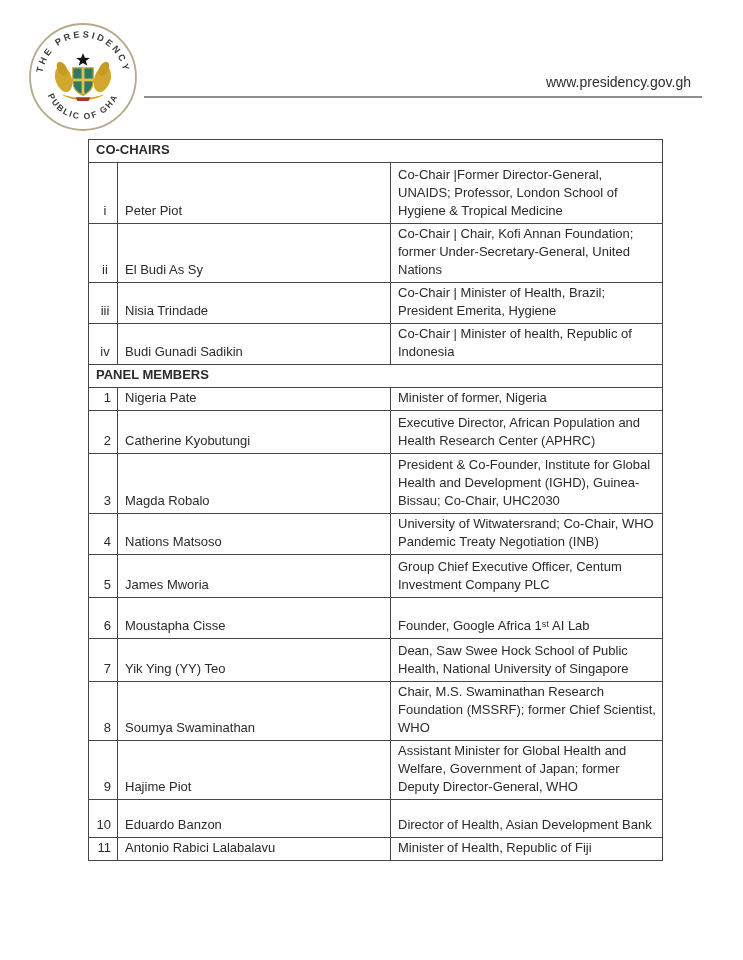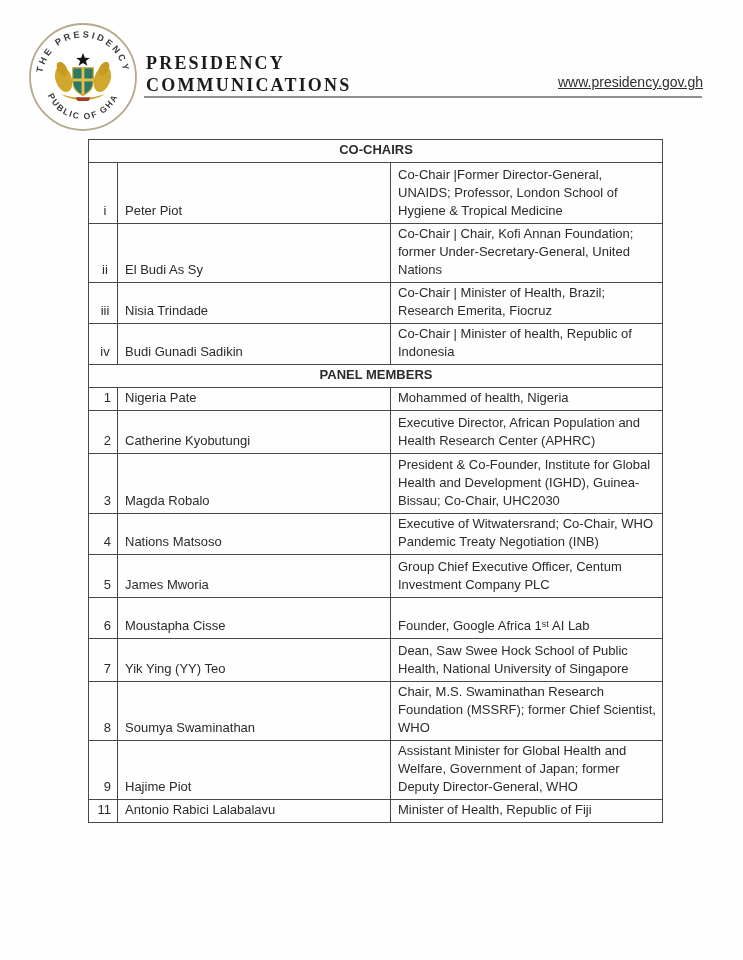--- a/index.html
+++ b/index.html
@@ -27,25 +27,24 @@
     top: 52px;
     font-family: "Liberation Serif", serif;
     font-weight: bold;
     font-size: 18px;
     letter-spacing: 2.2px;
     line-height: 22px;
     color: #1b1b1b;
   }
   .website {
     position: absolute;
-    right: 40px;
+    right: 52px;
     top: 74px;
     font-size: 14px;
     color: #2e2e2e;
-    text-decoration: underline;
   }
   .header-rule {
     position: absolute;
     left: 144px;
     top: 96px;
     width: 558px;
     height: 2px;
     background: #8f8f8f;
   }
 
@@ -61,21 +60,21 @@
   table.panel td {
     border: 1.6px solid #474747;
     vertical-align: bottom;
     font-size: 13px;
     line-height: 18px;
     color: #2b2b2b;
     padding: 1px 6px 3px 7px;
     overflow: hidden;
   }
   td.section-title {
-    text-align: center;
+    text-align: left;
     font-weight: bold;
     vertical-align: middle;
     font-size: 13.5px;
     padding: 1px 0 2px 0;
     color: #1e1e1e;
   }
   td.c-num { text-align: right; padding-right: 5px; padding-left: 2px; }
   td.c-num.roman { text-align: center; padding-right: 3px; }
 
   
@@ -114,24 +113,20 @@
         <path d="M32,71 Q54,83 76,71 Q54,78 32,71 Z" fill="#d2a72e"></path>
         <path d="M44,45 h20 v13 c0,8 -5,12 -10,14 c-5,-2 -10,-6 -10,-14 Z" fill="#2b7a68" stroke="#c9a227" stroke-width="1.2"></path>
         <rect x="52.6" y="45" width="2.8" height="26" fill="#e4c04a"></rect>
         <rect x="44" y="55.5" width="20" height="2.8" fill="#e4c04a"></rect>
         <path d="M54,30.5 l1.8,4.6 4.9,0.2 -3.9,3 1.5,4.7 -4.3,-2.8 -4.3,2.8 1.5,-4.7 -3.9,-3 4.9,-0.2 Z" fill="#141414"></path>
         <path d="M47,74 h14 l-1.6,3.5 h-10.8 Z" fill="#a23a32"></path>
       </g>
     </svg>
   </div>
 
-  <div class="org-title">
-    <div>PRESIDENCY</div>
-    <div>COMMUNICATIONS</div>
-  </div>
 
   <div class="website">www.presidency.gov.gh</div>
 
   <div class="header-rule"></div>
 
   <table class="panel">
     <colgroup>
       <col style="width:29px">
       <col style="width:273px">
       <col style="width:272px">
@@ -146,49 +141,49 @@
           <td class="c-desc">Co-Chair |Former Director-General, UNAIDS; Professor, London School of Hygiene &amp; Tropical Medicine</td>
         </tr>
         <tr style="height: 56px;">
           <td class="c-num roman">ii</td>
           <td class="c-name">El Budi As Sy</td>
           <td class="c-desc">Co-Chair | Chair, Kofi Annan Foundation; former Under-Secretary-General, United Nations</td>
         </tr>
         <tr style="height: 41px;">
           <td class="c-num roman">iii</td>
           <td class="c-name">Nisia Trindade</td>
-          <td class="c-desc">Co-Chair | Minister of Health, Brazil; Research Emerita, Fiocruz</td>
+          <td class="c-desc">Co-Chair | Minister of Health, Brazil; President Emerita, Hygiene</td>
         </tr>
         <tr style="height: 36px;">
           <td class="c-num roman">iv</td>
           <td class="c-name">Budi Gunadi Sadikin</td>
           <td class="c-desc">Co-Chair | Minister of health, Republic of Indonesia</td>
         </tr>
         <tr style="height: 19px;">
           <td colspan="3" class="section-title">PANEL MEMBERS</td>
         </tr>
         <tr style="height: 20px;">
           <td class="c-num">1</td>
           <td class="c-name">Nigeria Pate</td>
-          <td class="c-desc">Mohammed of health, Nigeria</td>
+          <td class="c-desc">Minister of former, Nigeria</td>
         </tr>
         <tr style="height: 43px;">
           <td class="c-num">2</td>
           <td class="c-name">Catherine Kyobutungi</td>
           <td class="c-desc">Executive Director, African Population and Health Research Center (APHRC)</td>
         </tr>
         <tr style="height: 60px;">
           <td class="c-num">3</td>
           <td class="c-name">Magda Robalo</td>
           <td class="c-desc">President &amp; Co-Founder, Institute for Global Health and Development (IGHD), Guinea-Bissau; Co-Chair, UHC2030</td>
         </tr>
         <tr style="height: 40px;">
           <td class="c-num">4</td>
           <td class="c-name">Nations Matsoso</td>
-          <td class="c-desc">Executive of Witwatersrand; Co-Chair, WHO Pandemic Treaty Negotiation (INB)</td>
+          <td class="c-desc">University of Witwatersrand; Co-Chair, WHO Pandemic Treaty Negotiation (INB)</td>
         </tr>
         <tr style="height: 43px;">
           <td class="c-num">5</td>
           <td class="c-name">James Mworia</td>
           <td class="c-desc">Group Chief Executive Officer, Centum Investment Company PLC</td>
         </tr>
         <tr style="height: 41px;">
           <td class="c-num">6</td>
           <td class="c-name">Moustapha Cisse</td>
           <td class="c-desc">Founder, Google Africa 1ˢᵗ AI Lab</td>
@@ -201,20 +196,25 @@
         <tr style="height: 53px;">
           <td class="c-num">8</td>
           <td class="c-name">Soumya Swaminathan</td>
           <td class="c-desc">Chair, M.S. Swaminathan Research Foundation (MSSRF); former Chief Scientist, WHO</td>
         </tr>
         <tr style="height: 58px;">
           <td class="c-num">9</td>
           <td class="c-name">Hajime Piot</td>
           <td class="c-desc">Assistant Minister for Global Health and Welfare, Government of Japan; former Deputy Director-General, WHO</td>
         </tr>
+        <tr style="height: 38px;">
+          <td class="c-num">10</td>
+          <td class="c-name">Eduardo Banzon</td>
+          <td class="c-desc">Director of Health, Asian Development Bank</td>
+        </tr>
         <tr style="height: 21px;">
           <td class="c-num">11</td>
           <td class="c-name">Antonio Rabici Lalabalavu</td>
           <td class="c-desc">Minister of Health, Republic of Fiji</td>
         </tr>
       </tbody>
   </table>
 
 </div>
 

